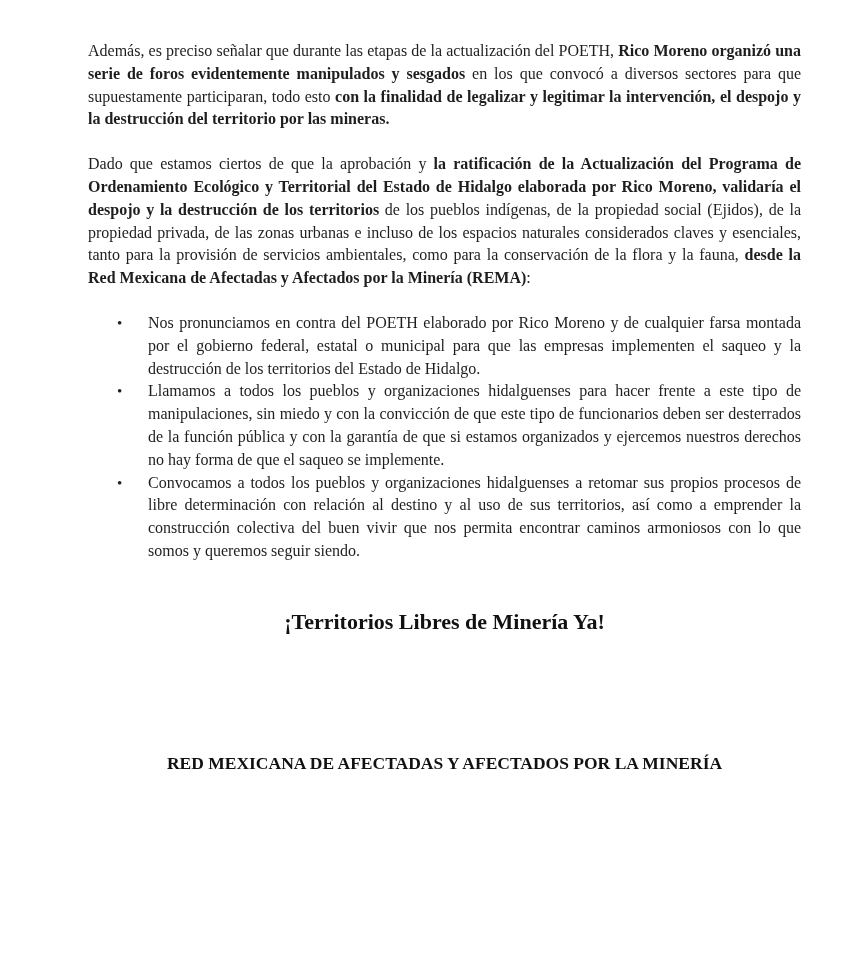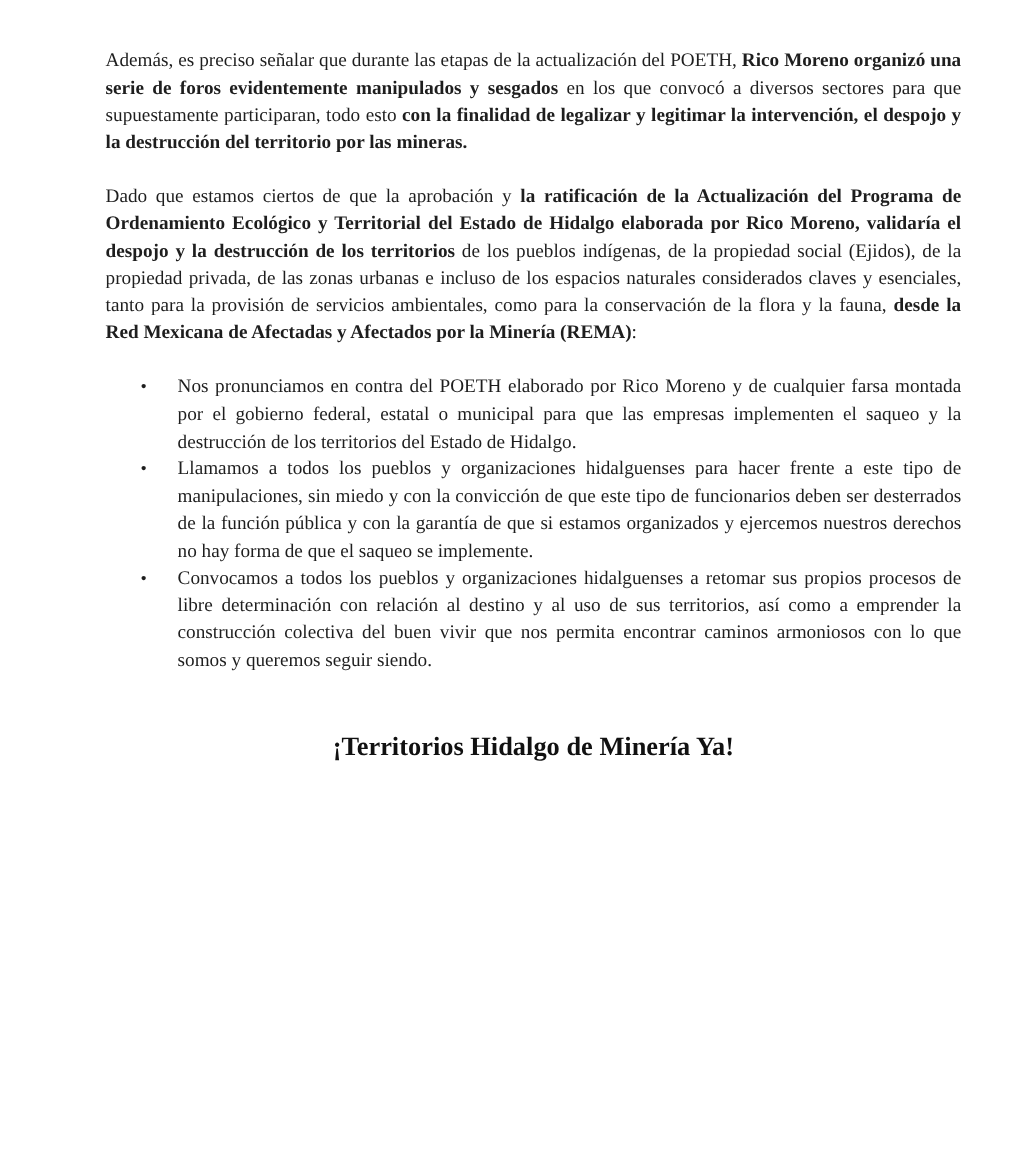--- a/index.html
+++ b/index.html
@@ -67,16 +67,17 @@
   <p class="para"><span>Además, es preciso señalar que durante las etapas de la actualización del POETH, </span><span class="b">Rico Moreno organizó una serie de foros evidentemente manipulados y sesgados</span><span> en los que convocó a diversos sectores para que supuestamente participaran, todo esto </span><span class="b">con la finalidad de legalizar y legitimar la intervención, el despojo y la destrucción del territorio por las mineras.</span></p>
 
   <p class="para"><span>Dado que estamos ciertos de que la aprobación y </span><span class="b">la ratificación de la Actualización del Programa de Ordenamiento Ecológico y Territorial del Estado de Hidalgo elaborada por Rico Moreno, validaría el despojo y la destrucción de los territorios</span><span> de los pueblos indígenas, de la propiedad social (Ejidos), de la propiedad privada, de las zonas urbanas e incluso de los espacios naturales considerados claves y esenciales, tanto para la provisión de servicios ambientales, como para la conservación de la flora y la fauna, </span><span class="b">desde la Red Mexicana de Afectadas y Afectados por la Minería (REMA)</span><span>:</span></p>
 
   <ul class="bullet-list">
     <li><span class="dot">•</span><span>Nos pronunciamos en contra del POETH elaborado por Rico Moreno y de cualquier farsa montada por el gobierno federal, estatal o municipal para que las empresas implementen el saqueo y la destrucción de los territorios del Estado de Hidalgo.</span></li>
     <li><span class="dot">•</span><span>Llamamos a todos los pueblos y organizaciones hidalguenses para hacer frente a este tipo de manipulaciones, sin miedo y con la convicción de que este tipo de funcionarios deben ser desterrados de la función pública y con la garantía de que si estamos organizados y ejercemos nuestros derechos no hay forma de que el saqueo se implemente.</span></li>
     <li><span class="dot">•</span><span>Convocamos a todos los pueblos y organizaciones hidalguenses a retomar sus propios procesos de libre determinación con relación al destino y al uso de sus territorios, así como a emprender la construcción colectiva del buen vivir que nos permita encontrar caminos armoniosos con lo que somos y queremos seguir siendo.</span></li>
   </ul>
 
-  <h1 class="slogan">¡Territorios Hidalgo de Minería Ya!</h1>
+  <h1 class="slogan">¡Territorios Libres de Minería Ya!</h1>
 
+  <h2 class="org">RED MEXICANA DE AFECTADAS Y AFECTADOS POR LA MINERÍA</h2>
 
 </div>
 
 </body></html>

